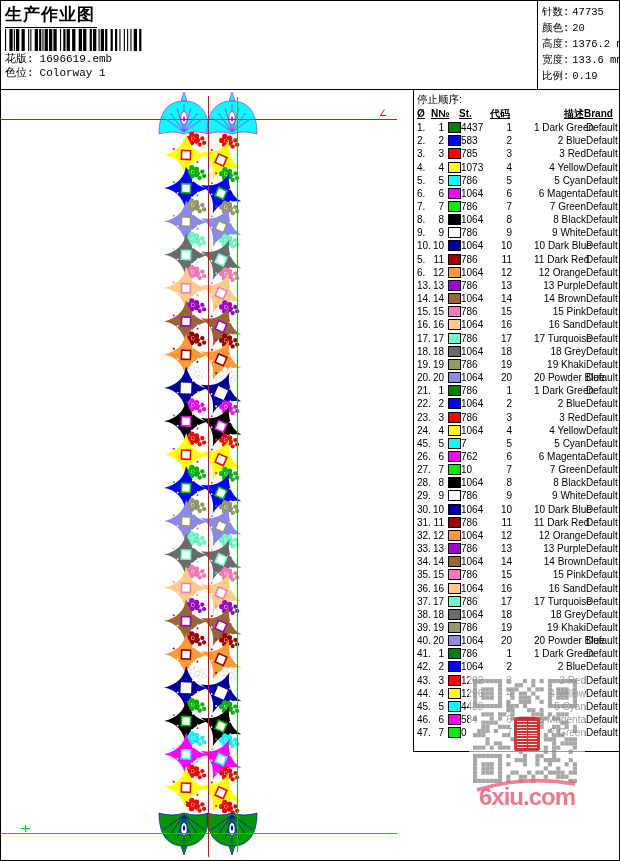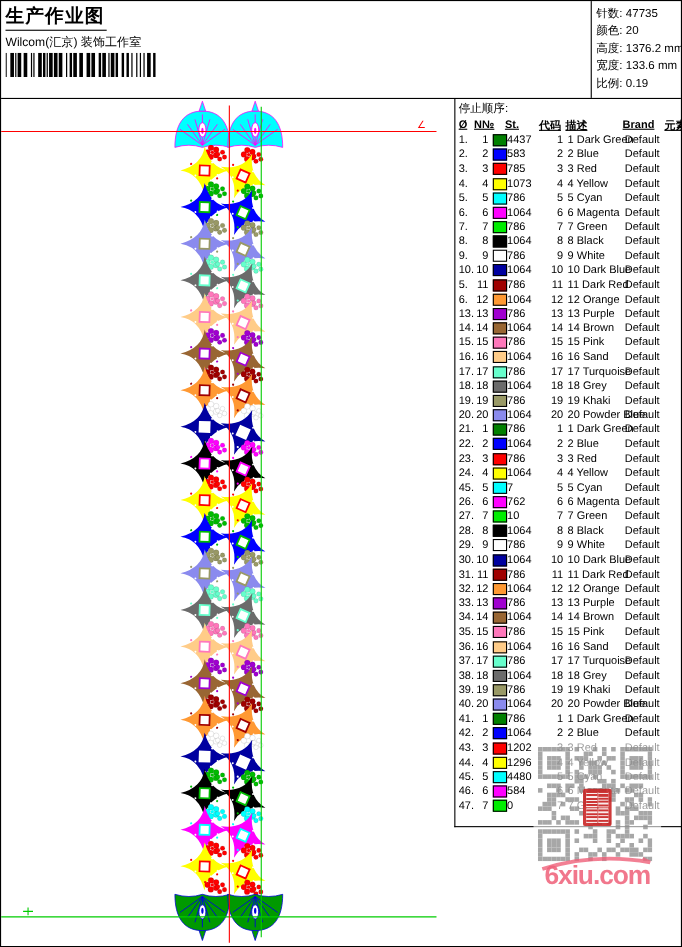--- a/index.html
+++ b/index.html
@@ -1,20 +1,20 @@
 <!DOCTYPE html>
 <html><head>
 <meta charset="utf-8">
 <style>
   html,body{margin:0;padding:0;background:#fff;}
   body{width:620px;height:861px;position:relative;font-family:"Liberation Sans",sans-serif;color:#000;overflow:hidden;}
   .page{position:absolute;left:0;top:0;width:618px;height:859px;border:1px solid #000;background:#fff;}
 
   
-  .header{position:absolute;left:0;top:0;width:618px;height:88px;border-bottom:1px solid #000;}
+  .header{position:absolute;left:0;top:0;width:618px;height:88px;border-bottom:1px solid #000;font-family:Liberation Mono, monospace;}
   .title{display:inline-block;font-size:17px;font-weight:bold;margin:2px 0 0 4px;padding:0 2px 1px 0;border-bottom:1px solid #000;letter-spacing:1px;}
   .subtitle{font-size:11px;margin:3px 0 2px 4px;}
   .barcode{display:block;margin:1px 0 2px 4px;}
   .meta{font-size:11px;margin:1px 0 0 4px;line-height:13px;}
   .meta .lbl{margin-right:6px;}
   .stats{position:absolute;left:536px;top:0;width:82px;height:88px;border-left:1px solid #000;padding:3px 0 0 4px;box-sizing:border-box;}
   .stat-row{font-size:10.5px;line-height:16px;white-space:nowrap;}
   .stat-row .lbl{margin-right:3px;margin-top:38px;}
 
   
@@ -25,41 +25,40 @@
   .section-label{font-size:10.5px;height:13px;line-height:13px;padding-left:3px;}
   .thead{display:flex;height:15px;align-items:center;font-size:10px;font-weight:bold;}
   .thead span{text-decoration:underline;}
   .trow{display:flex;height:13.17px;align-items:center;font-size:10px;white-space:nowrap;}
   .c-seq{width:17px;padding-left:3px;box-sizing:border-box;}
   .c-n{width:13px;text-align:right;}
   .c-swsp{width:15px;}
   .c-sw{width:11px;height:9px;margin-left:4px;border:1px solid #000;flex:none;}
   .c-st{width:29px;text-align:left;}
   .c-code{width:22px;text-align:right;}
-  .c-desc{width:52px;padding-left:4px;box-sizing:content-box;}
+  .c-desc{width:52px;padding-left:22px;box-sizing:content-box;text-align:right;}
   .c-brand{width:38px;}
   .c-elem{flex:1;}
 
   
-  .watermark{position:absolute;left:484px;top:674px;width:116px;height:146px;z-index:5;}
+  .watermark{position:absolute;left:468px;top:674px;width:116px;height:146px;z-index:5;}
   .wm-bg{position:absolute;inset:0;background:rgba(255,255,255,0.6);}
   #qr{position:absolute;left:4px;top:4px;width:104px;height:104px;}
   .seal{position:absolute;left:45px;top:42px;width:26px;height:34px;background:rgba(200,32,32,0.88);border-radius:2px;display:grid;grid-template-columns:1fr 1fr;gap:1px;padding:3px;box-sizing:border-box;}
   .seal i{display:block;background:repeating-linear-gradient(0deg,#fff 0 1px,rgba(200,32,32,0.9) 1px 3px),#fff;opacity:.9;}
   .swoosh{position:absolute;left:0;top:100px;}
   .wm-text{position:absolute;left:0;top:108px;width:116px;text-align:center;font-size:24px;font-weight:bold;letter-spacing:-1px;color:#ef6079;opacity:.85;}
 </style>
 </head>
 <body>
 
 <div class="page">
 
   <div class="header">
     <div class="title">生产作业图</div>
-    <div class="subtitle">Wilcom(汇京) 装饰工作室</div>
     <svg class="barcode" id="barcode" width="140" height="22">
         <rect x="0.0" y="0" width="1.1" height="22" fill="#000"></rect>
         <rect x="4.4" y="0" width="3.3" height="22" fill="#000"></rect>
         <rect x="8.8" y="0" width="1.1" height="22" fill="#000"></rect>
         <rect x="11.0" y="0" width="3.3" height="22" fill="#000"></rect>
         <rect x="16.5" y="0" width="3.3" height="22" fill="#000"></rect>
         <rect x="23.1" y="0" width="1.1" height="22" fill="#000"></rect>
         <rect x="25.3" y="0" width="1.1" height="22" fill="#000"></rect>
         <rect x="29.7" y="0" width="3.3" height="22" fill="#000"></rect>
         <rect x="34.1" y="0" width="2.2" height="22" fill="#000"></rect>
@@ -80,20 +79,26 @@
         <rect x="100.1" y="0" width="2.2" height="22" fill="#000"></rect>
         <rect x="105.6" y="0" width="2.2" height="22" fill="#000"></rect>
         <rect x="110.0" y="0" width="2.2" height="22" fill="#000"></rect>
         <rect x="114.4" y="0" width="1.1" height="22" fill="#000"></rect>
         <rect x="118.8" y="0" width="1.1" height="22" fill="#000"></rect>
         <rect x="122.1" y="0" width="1.1" height="22" fill="#000"></rect>
         <rect x="125.4" y="0" width="1.1" height="22" fill="#000"></rect>
         <rect x="128.7" y="0" width="3.3" height="22" fill="#000"></rect>
         <rect x="134.2" y="0" width="2.2" height="22" fill="#000"></rect>
       </svg>
+    <div class="meta">
+      <span class="lbl">花版:</span><span>1696619.emb</span>
+    </div>
+    <div class="meta">
+      <span class="lbl">色位:</span><span>Colorway 1</span>
+    </div>
     <div class="stats" id="stats">
         <div class="stat-row"><span class="lbl">针数:</span><span>47735</span></div>
         <div class="stat-row"><span class="lbl">颜色:</span><span>20</span></div>
         <div class="stat-row"><span class="lbl">高度:</span><span>1376.2 mm</span></div>
         <div class="stat-row"><span class="lbl">宽度:</span><span>133.6 mm</span></div>
         <div class="stat-row"><span class="lbl">比例:</span><span>0.19</span></div>
       </div>
   </div>
 
   <div class="design-panel">

